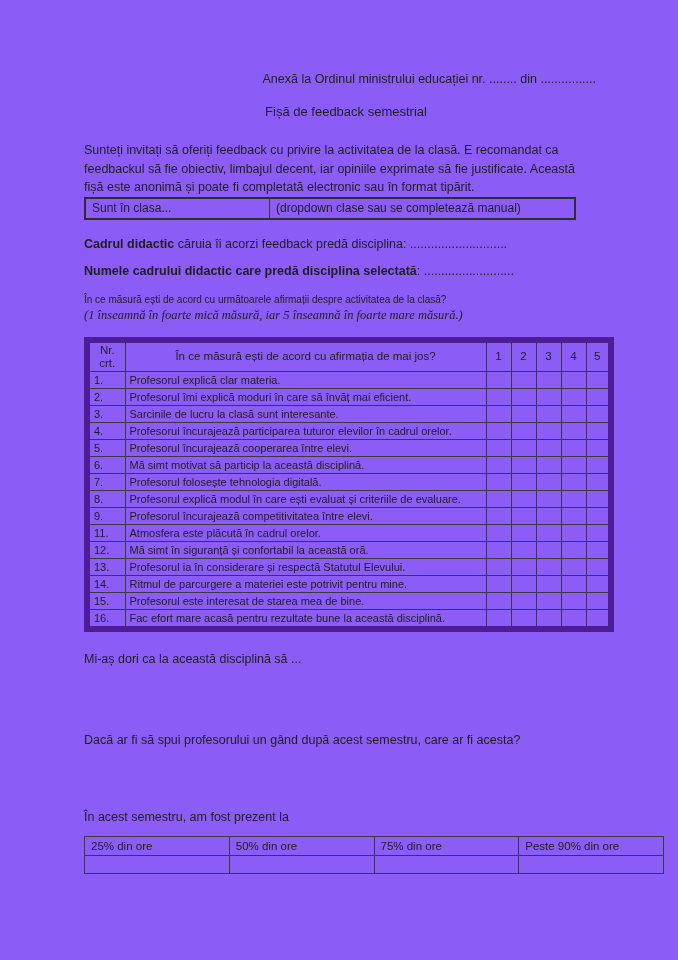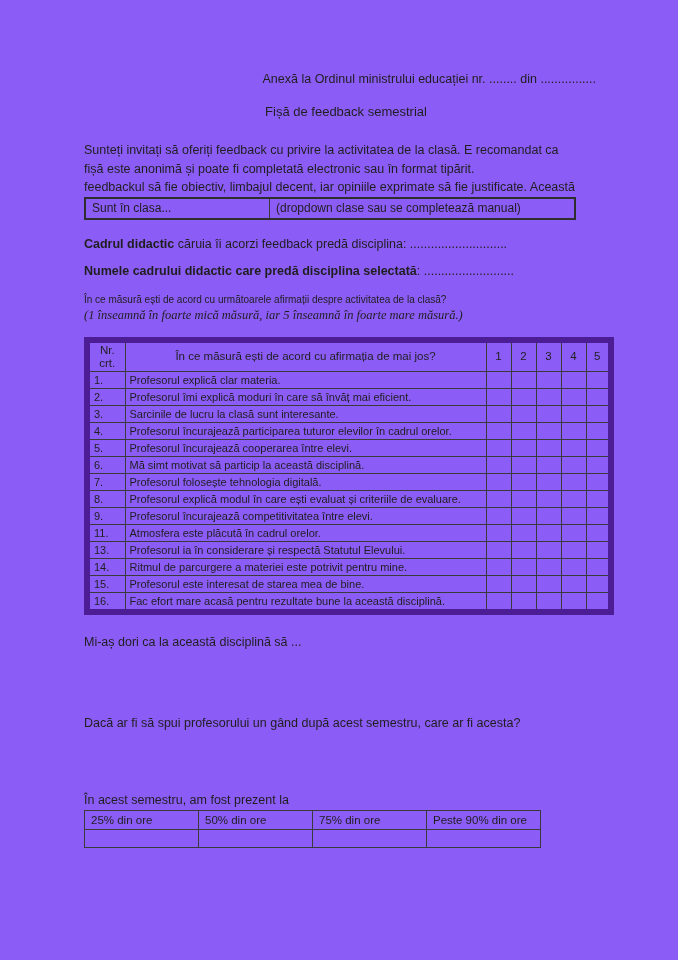--- a/index.html
+++ b/index.html
@@ -34,38 +34,38 @@
   .ratings thead th{font-weight:normal;height:28px;text-align:center;font-size:11.5px;line-height:1.15;padding:0 2px;}
   .ratings tbody td{height:14px;padding:1px 4px;white-space:nowrap;}
   .ratings tbody tr{height:16px;}
 
   .open-q{font-size:12.5px;white-space:nowrap;}
   .q-wish{margin-top:20px;}
   .answer-space-1{height:67px;}
   .answer-space-2{height:63px;}
 
   .attendance-label{font-size:12.5px;white-space:nowrap;}
-  .attendance{margin-top:3px;width:457px;font-size:11.5px;border:1.5px solid #2e2e2e;table-layout:fixed;}
+  .attendance{margin-top:12px;width:580px;font-size:11.5px;border:1.5px solid #2e2e2e;table-layout:fixed;}
   .attendance th{border:1px solid #3a3a3a;font-weight:normal;text-align:left;padding:1px 6px;height:16px;white-space:nowrap;overflow:hidden;}
   .attendance td{border:1px solid #3a3a3a;height:15px;}
 </style>
 </head>
 <body>
 
 <div class="page">
   <div class="content">
 
     <div class="annex">Anexă la Ordinul ministrului educației nr. ........ din ................</div>
 
     <div class="doc-title">Fișă de feedback semestrial</div>
 
     <div class="intro">
       <div>Sunteți invitați să oferiți feedback cu privire la activitatea de la clasă. E recomandat ca</div>
+      <div>feedbackul să fie obiectiv, limbajul decent, iar opiniile exprimate să fie justificate. Această</div>
       <div>fișă este anonimă și poate fi completată electronic sau în format tipărit.</div>
-      <div>feedbackul să fie obiectiv, limbajul decent, iar opiniile exprimate să fie justificate. Această</div>
     </div>
 
     <table class="class-table">
       <tbody>
           <tr>
         <td class="c1">Sunt în clasa...</td>
         <td>(dropdown clase sau se completează manual)</td>
       </tr>
     </tbody>
       </table>
@@ -184,20 +184,29 @@
           <tr>
             <td>11.</td>
             <td>Atmosfera este plăcută în cadrul orelor.</td>
             <td></td>
             <td></td>
             <td></td>
             <td></td>
             <td></td>
           </tr>
           <tr>
+            <td>12.</td>
+            <td>Mă simt în siguranță și confortabil la această oră.</td>
+            <td></td>
+            <td></td>
+            <td></td>
+            <td></td>
+            <td></td>
+          </tr>
+          <tr>
             <td>13.</td>
             <td>Profesorul ia în considerare și respectă Statutul Elevului.</td>
             <td></td>
             <td></td>
             <td></td>
             <td></td>
             <td></td>
           </tr>
           <tr>
             <td>14.</td>

